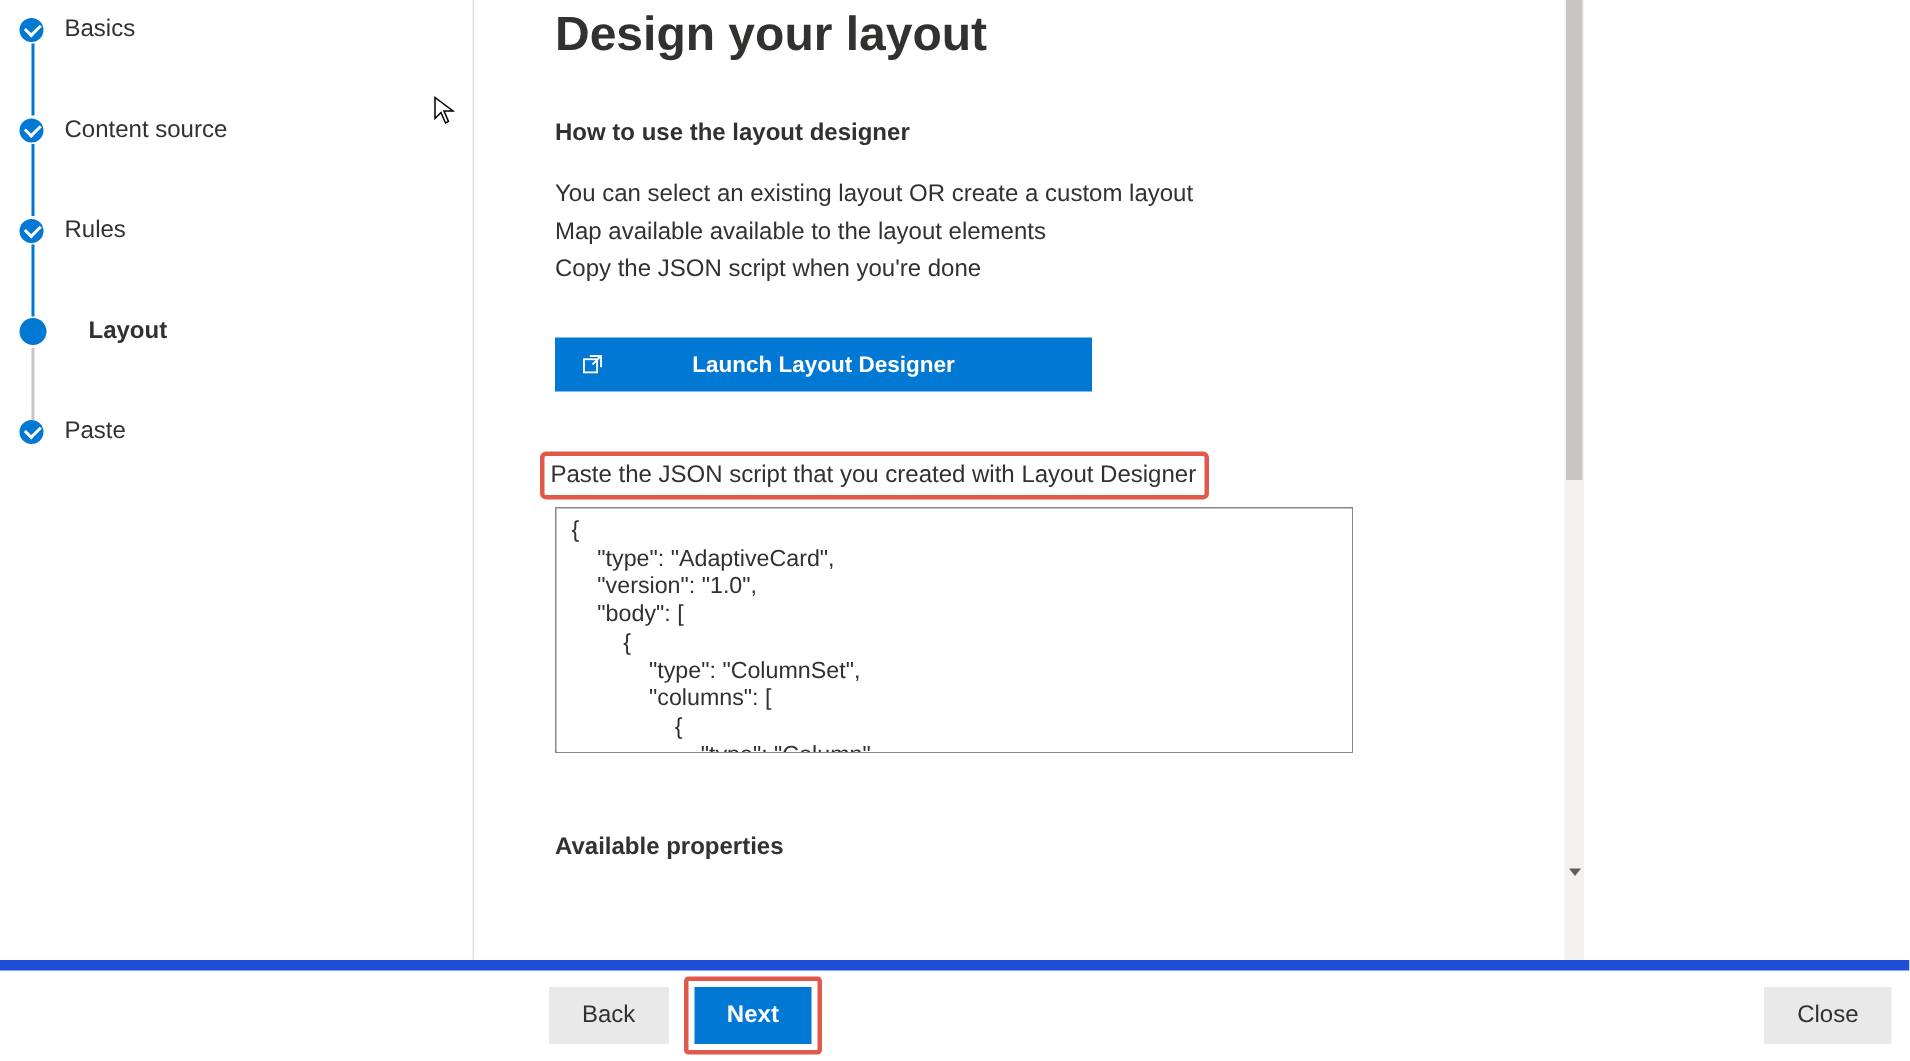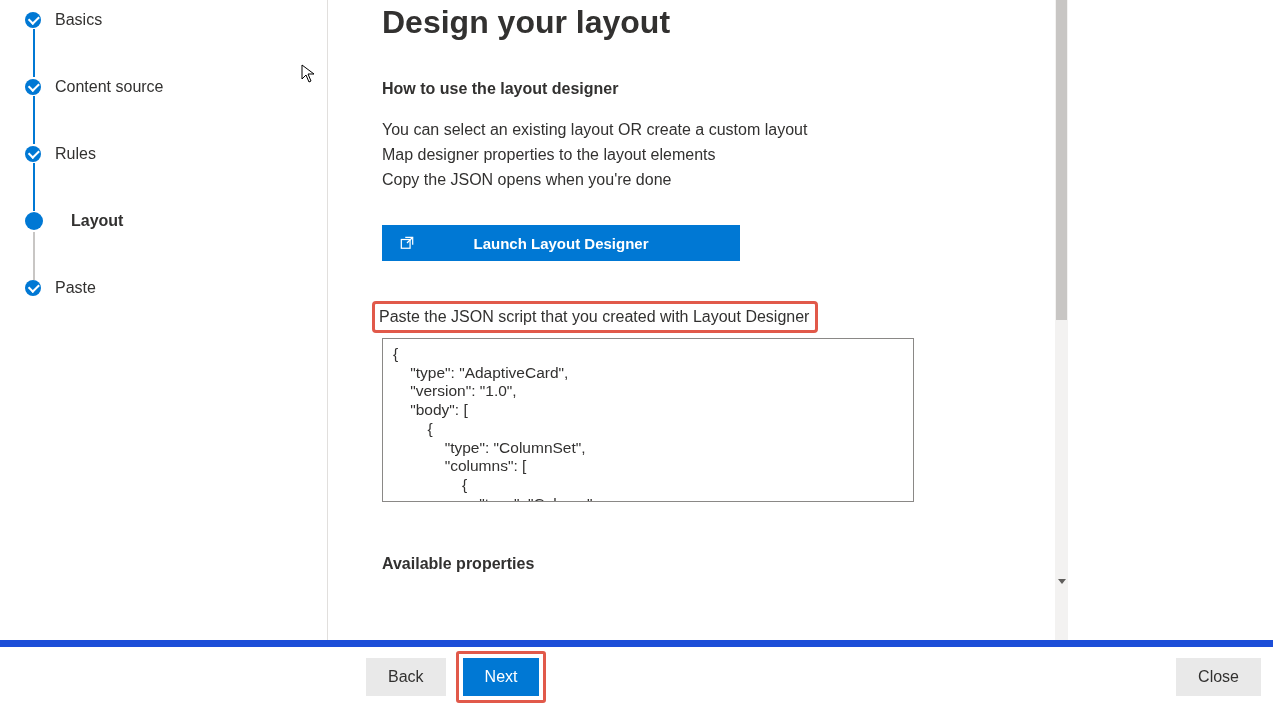--- a/index.html
+++ b/index.html
@@ -13,21 +13,21 @@
     overflow: hidden;
   }
   .page {
     width: 1273px;
     height: 707px;
     position: relative;
     background: #fff;
   }
   .content-area {
     position: absolute;
-    left: 16px;
+    left: 4px;
     top: 0;
     width: 1052px;
     height: 640px;
     display: flex;
     overflow: hidden;
   }
   
   .sidebar {
     width: 312px;
     height: 100%;
@@ -197,21 +197,21 @@
     cursor: pointer;
     font-family: inherit;
   }
   .btn-secondary {
     background: #e9e9e9;
     color: #323130;
   }
   .btn-primary {
     background: #0078d4;
     color: #fff;
-    font-weight: 400;
+    font-weight: 700;
   }
   .next-wrap {
     display: inline-flex;
     border: 3px solid #e1594a;
     border-radius: 3px;
     padding: 4px;
     margin-left: 10px;
   }
   .spacer { flex: 1; }
 
@@ -290,22 +290,22 @@
       </div>
     </div>
 
     <div class="main">
       <h1 class="page-title">Design your layout</h1>
 
       <div class="subhead">How to use the layout designer</div>
 
       <div class="instructions">
         <div>You can select an existing layout OR create a custom layout</div>
-        <div>Map designer properties to the layout elements</div>
-        <div>Copy the JSON opens when you're done</div>
+        <div>Map available available to the layout elements</div>
+        <div>Copy the JSON script when you're done</div>
       </div>
 
       <button class="launch-btn">
         <span class="ext-icon">
           <svg viewBox="0 0 16 16" fill="none" stroke="#fff" stroke-width="1.4">
             <rect x="1.5" y="4" width="10" height="10"></rect>
             <path d="M6 1.5 H14.5 V10"></path>
             <path d="M14 2 L8 8"></path>
           </svg>
         </span>

